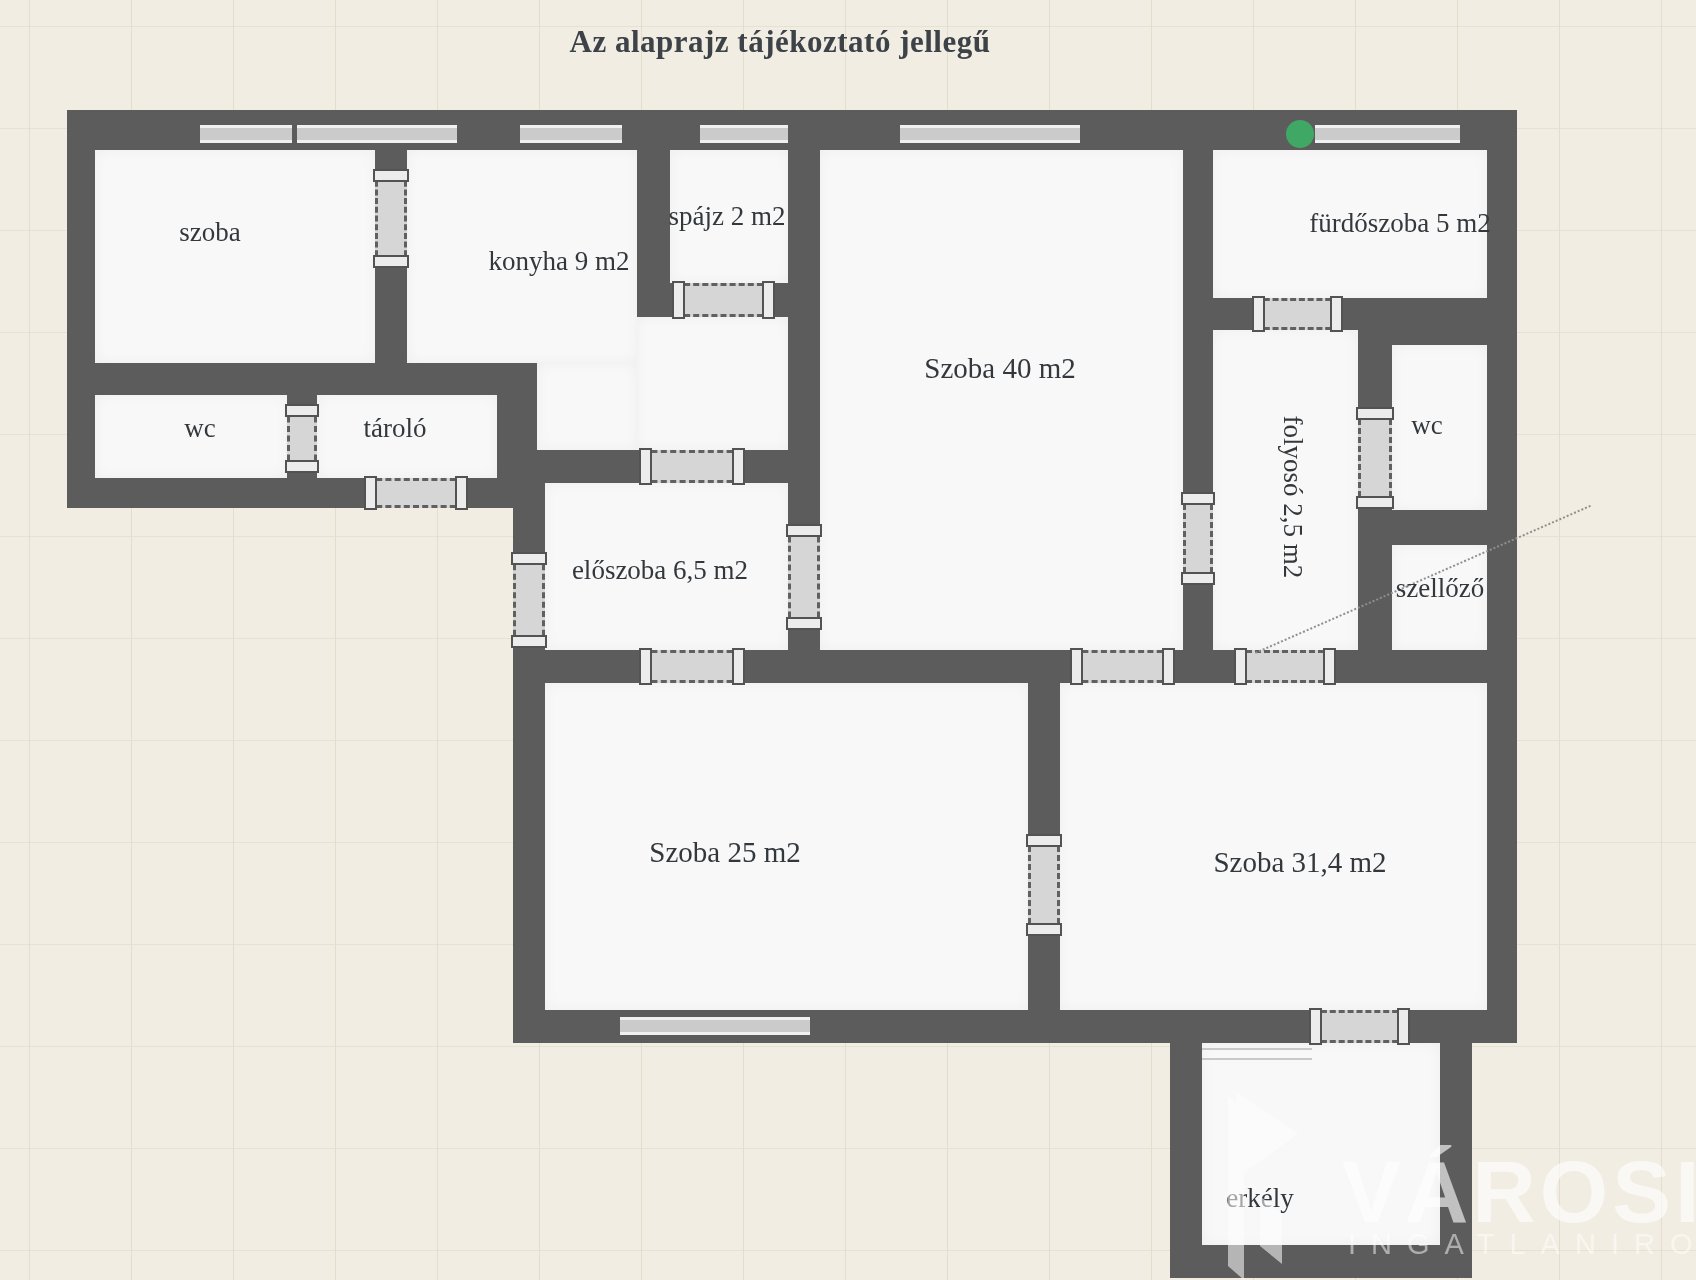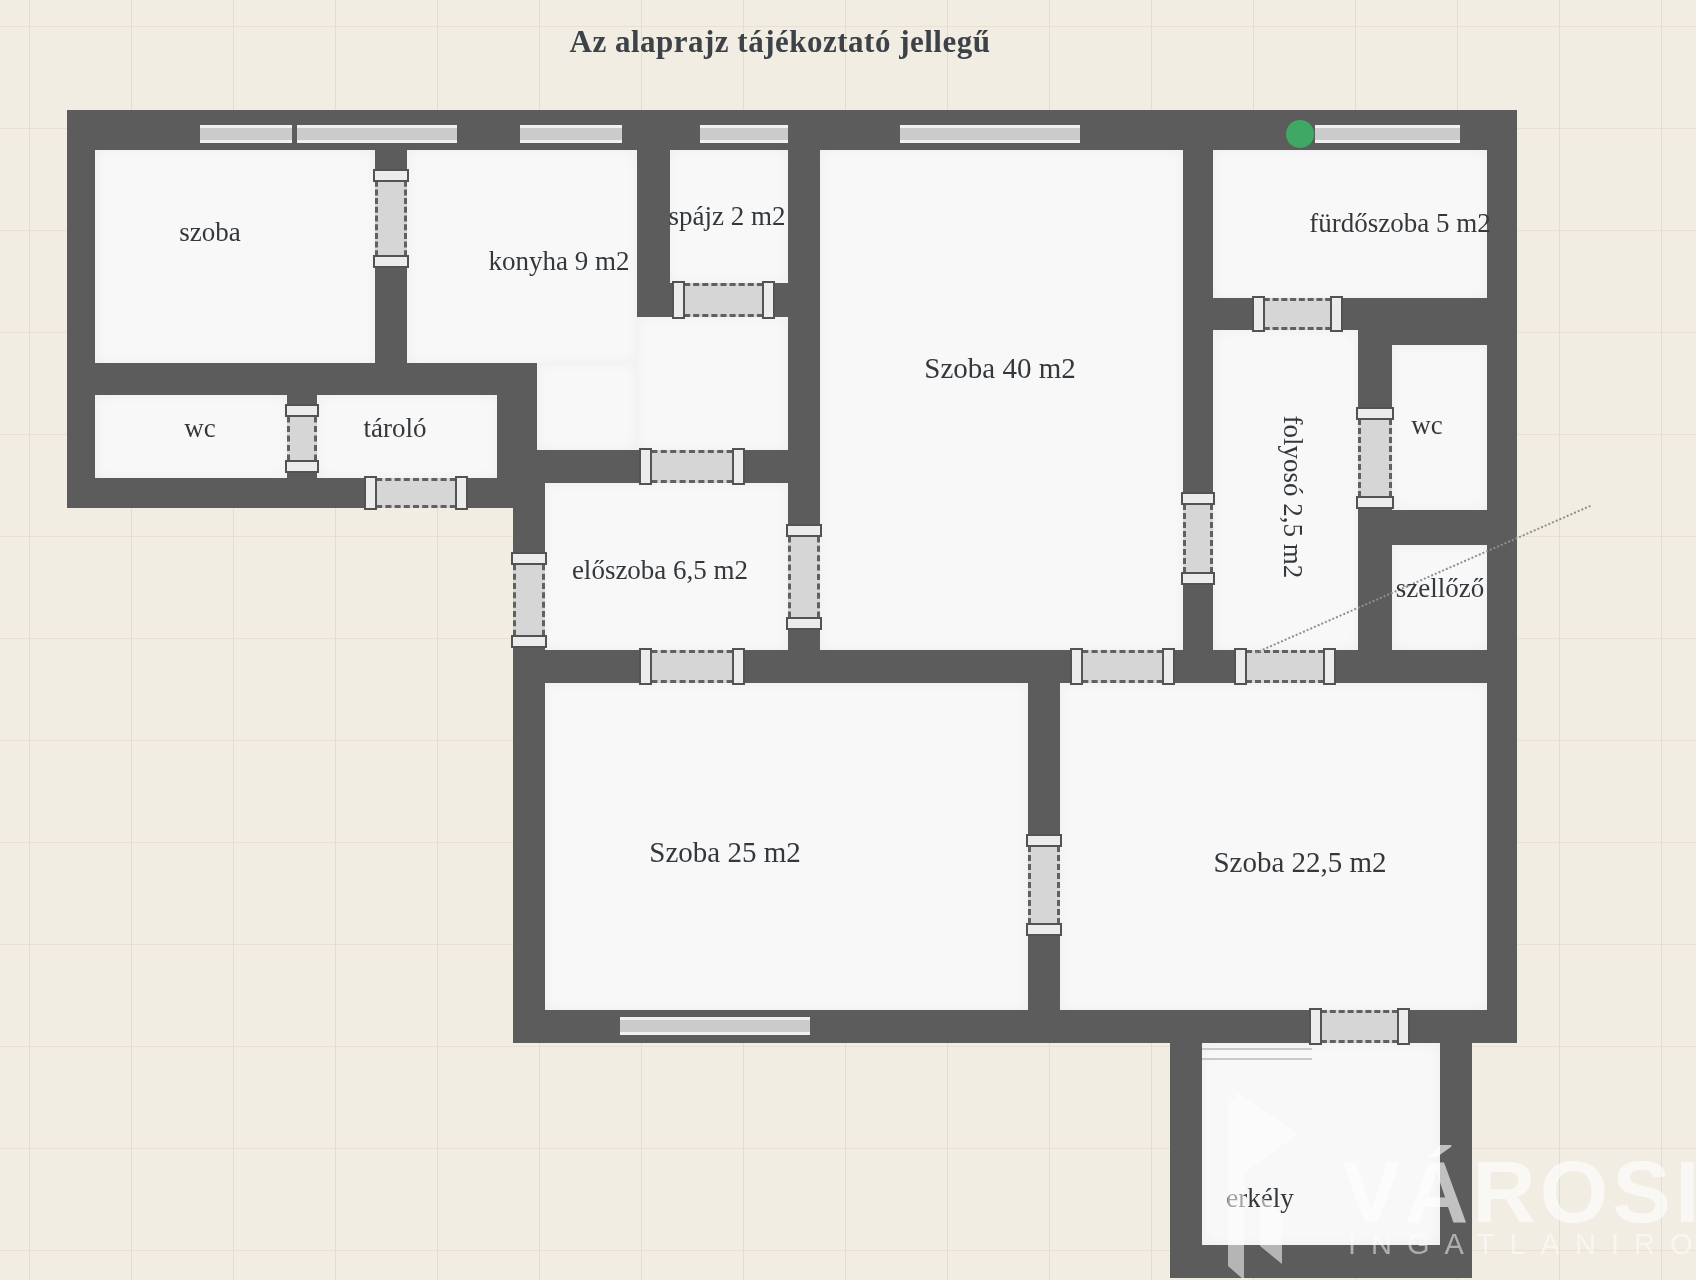--- a/index.html
+++ b/index.html
@@ -131,21 +131,21 @@
   <div class="room-label" style="left:727px;top:216px;">spájz 2 m2</div>
   <div class="room-label lg" style="left:1000px;top:368px;">Szoba 40 m2</div>
   <div class="room-label" style="left:1400px;top:223px;">fürdőszoba 5 m2</div>
   <div class="room-label" style="left:200px;top:428px;">wc</div>
   <div class="room-label" style="left:395px;top:428px;text-align:right;">tároló</div>
   <div class="room-label" style="left:660px;top:570px;">előszoba 6,5 m2</div>
   <div class="room-label vert" style="left:1292px;top:497px;">folyosó 2,5 m2</div>
   <div class="room-label" style="left:1427px;top:425px;">wc</div>
   <div class="room-label" style="left:1440px;top:588px;">szellőző</div>
   <div class="room-label lg" style="left:725px;top:852px;text-align:right;">Szoba 25 m2</div>
-  <div class="room-label lg" style="left:1300px;top:862px;">Szoba 22,5 m2</div>
+  <div class="room-label lg" style="left:1300px;top:862px;">Szoba 31,4 m2</div>
   <div class="room-label" style="left:1260px;top:1198px;">erkély</div>
 
   <div class="watermark">
     <svg class="wm-logo" width="82" height="188" viewBox="0 0 82 188">
       <g fill="#ffffff">
         <polygon points="8,0 70,42 8,86"></polygon>
         <polygon points="0,4 16,16 16,188 0,174"></polygon>
         <polygon points="32,104 54,122 54,172 32,154"></polygon>
       </g>
     </svg>

